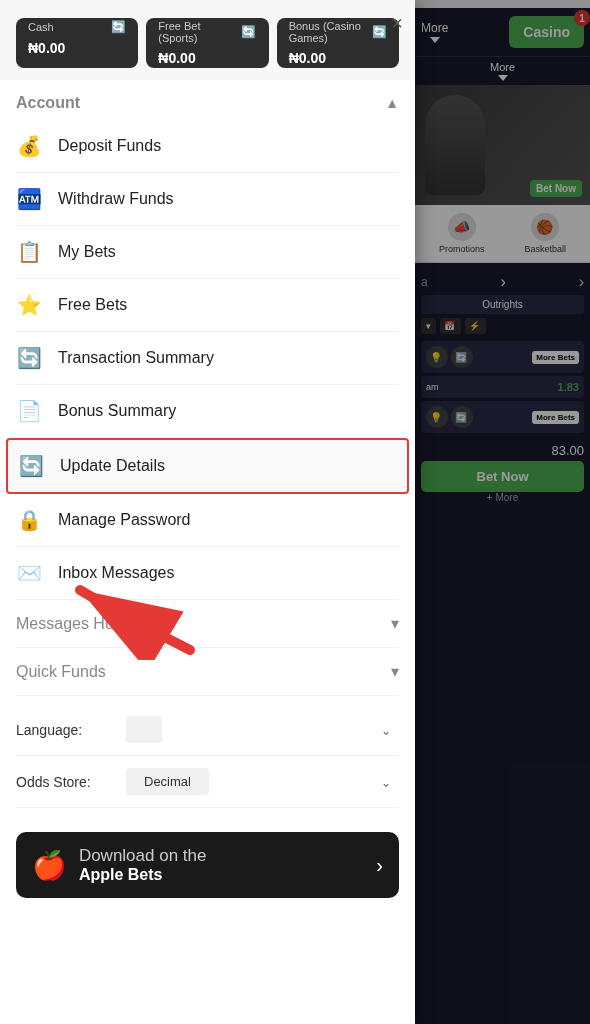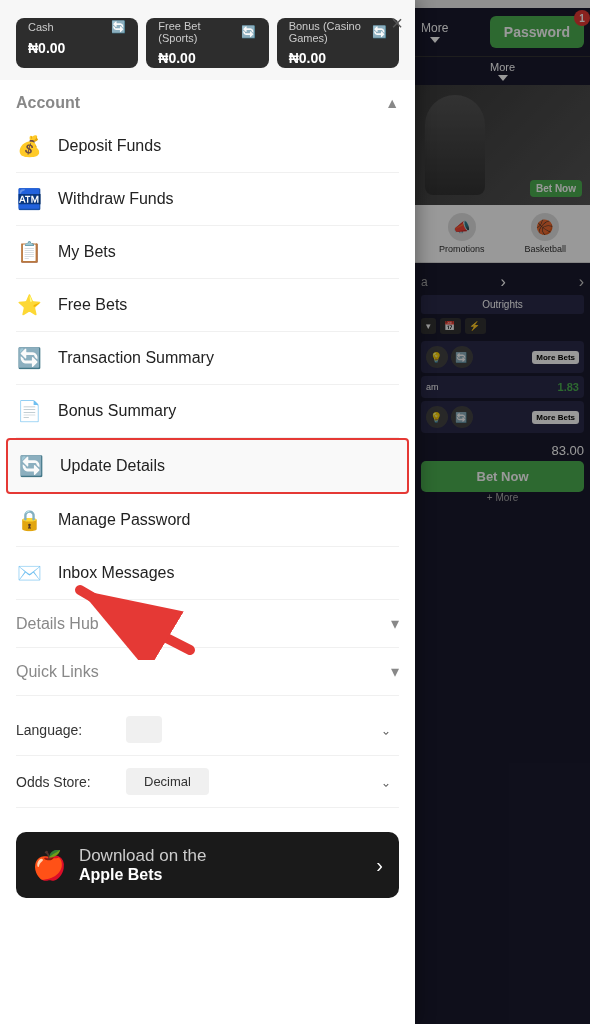--- a/index.html
+++ b/index.html
@@ -496,21 +496,21 @@
 <body>
 
 <div class="right-panel">
 
   <div class="betslip-header">
     <div class="more-label">
       <span>More</span>
       <span class="chevron-down"></span>
     </div>
     <button class="betslip-btn">
-      <span>Password</span>
+      <span>Casino</span>
       <span class="badge">1</span>
     </button>
   </div>
 
   <div class="right-nav-more">
     <span>More</span>
     <span class="chevron-down"></span>
   </div>
 
   <div class="promo-area">
@@ -663,26 +663,26 @@
       <span class="menu-icon">🔒</span>
       <span class="menu-label">Manage Password</span>
     </div>
 
     <div class="menu-item inbox-item">
       <span class="menu-icon">✉️</span>
       <span class="menu-label">Inbox Messages</span>
     </div>
 
     <div class="collapsed-section">
-      <span class="collapsed-title">Details Hub</span>
+      <span class="collapsed-title">Messages Hub</span>
       <span class="collapsed-arrow">▾</span>
     </div>
 
     <div class="collapsed-section">
-      <span class="collapsed-title">Quick Links</span>
+      <span class="collapsed-title">Quick Funds</span>
       <span class="collapsed-arrow">▾</span>
     </div>
 
     <div class="settings-section">
       <div class="setting-row">
         <span class="setting-label">Language:</span>
         <div class="select-wrapper">
           <select class="setting-select">
             <option value=""></option>
           </select>

